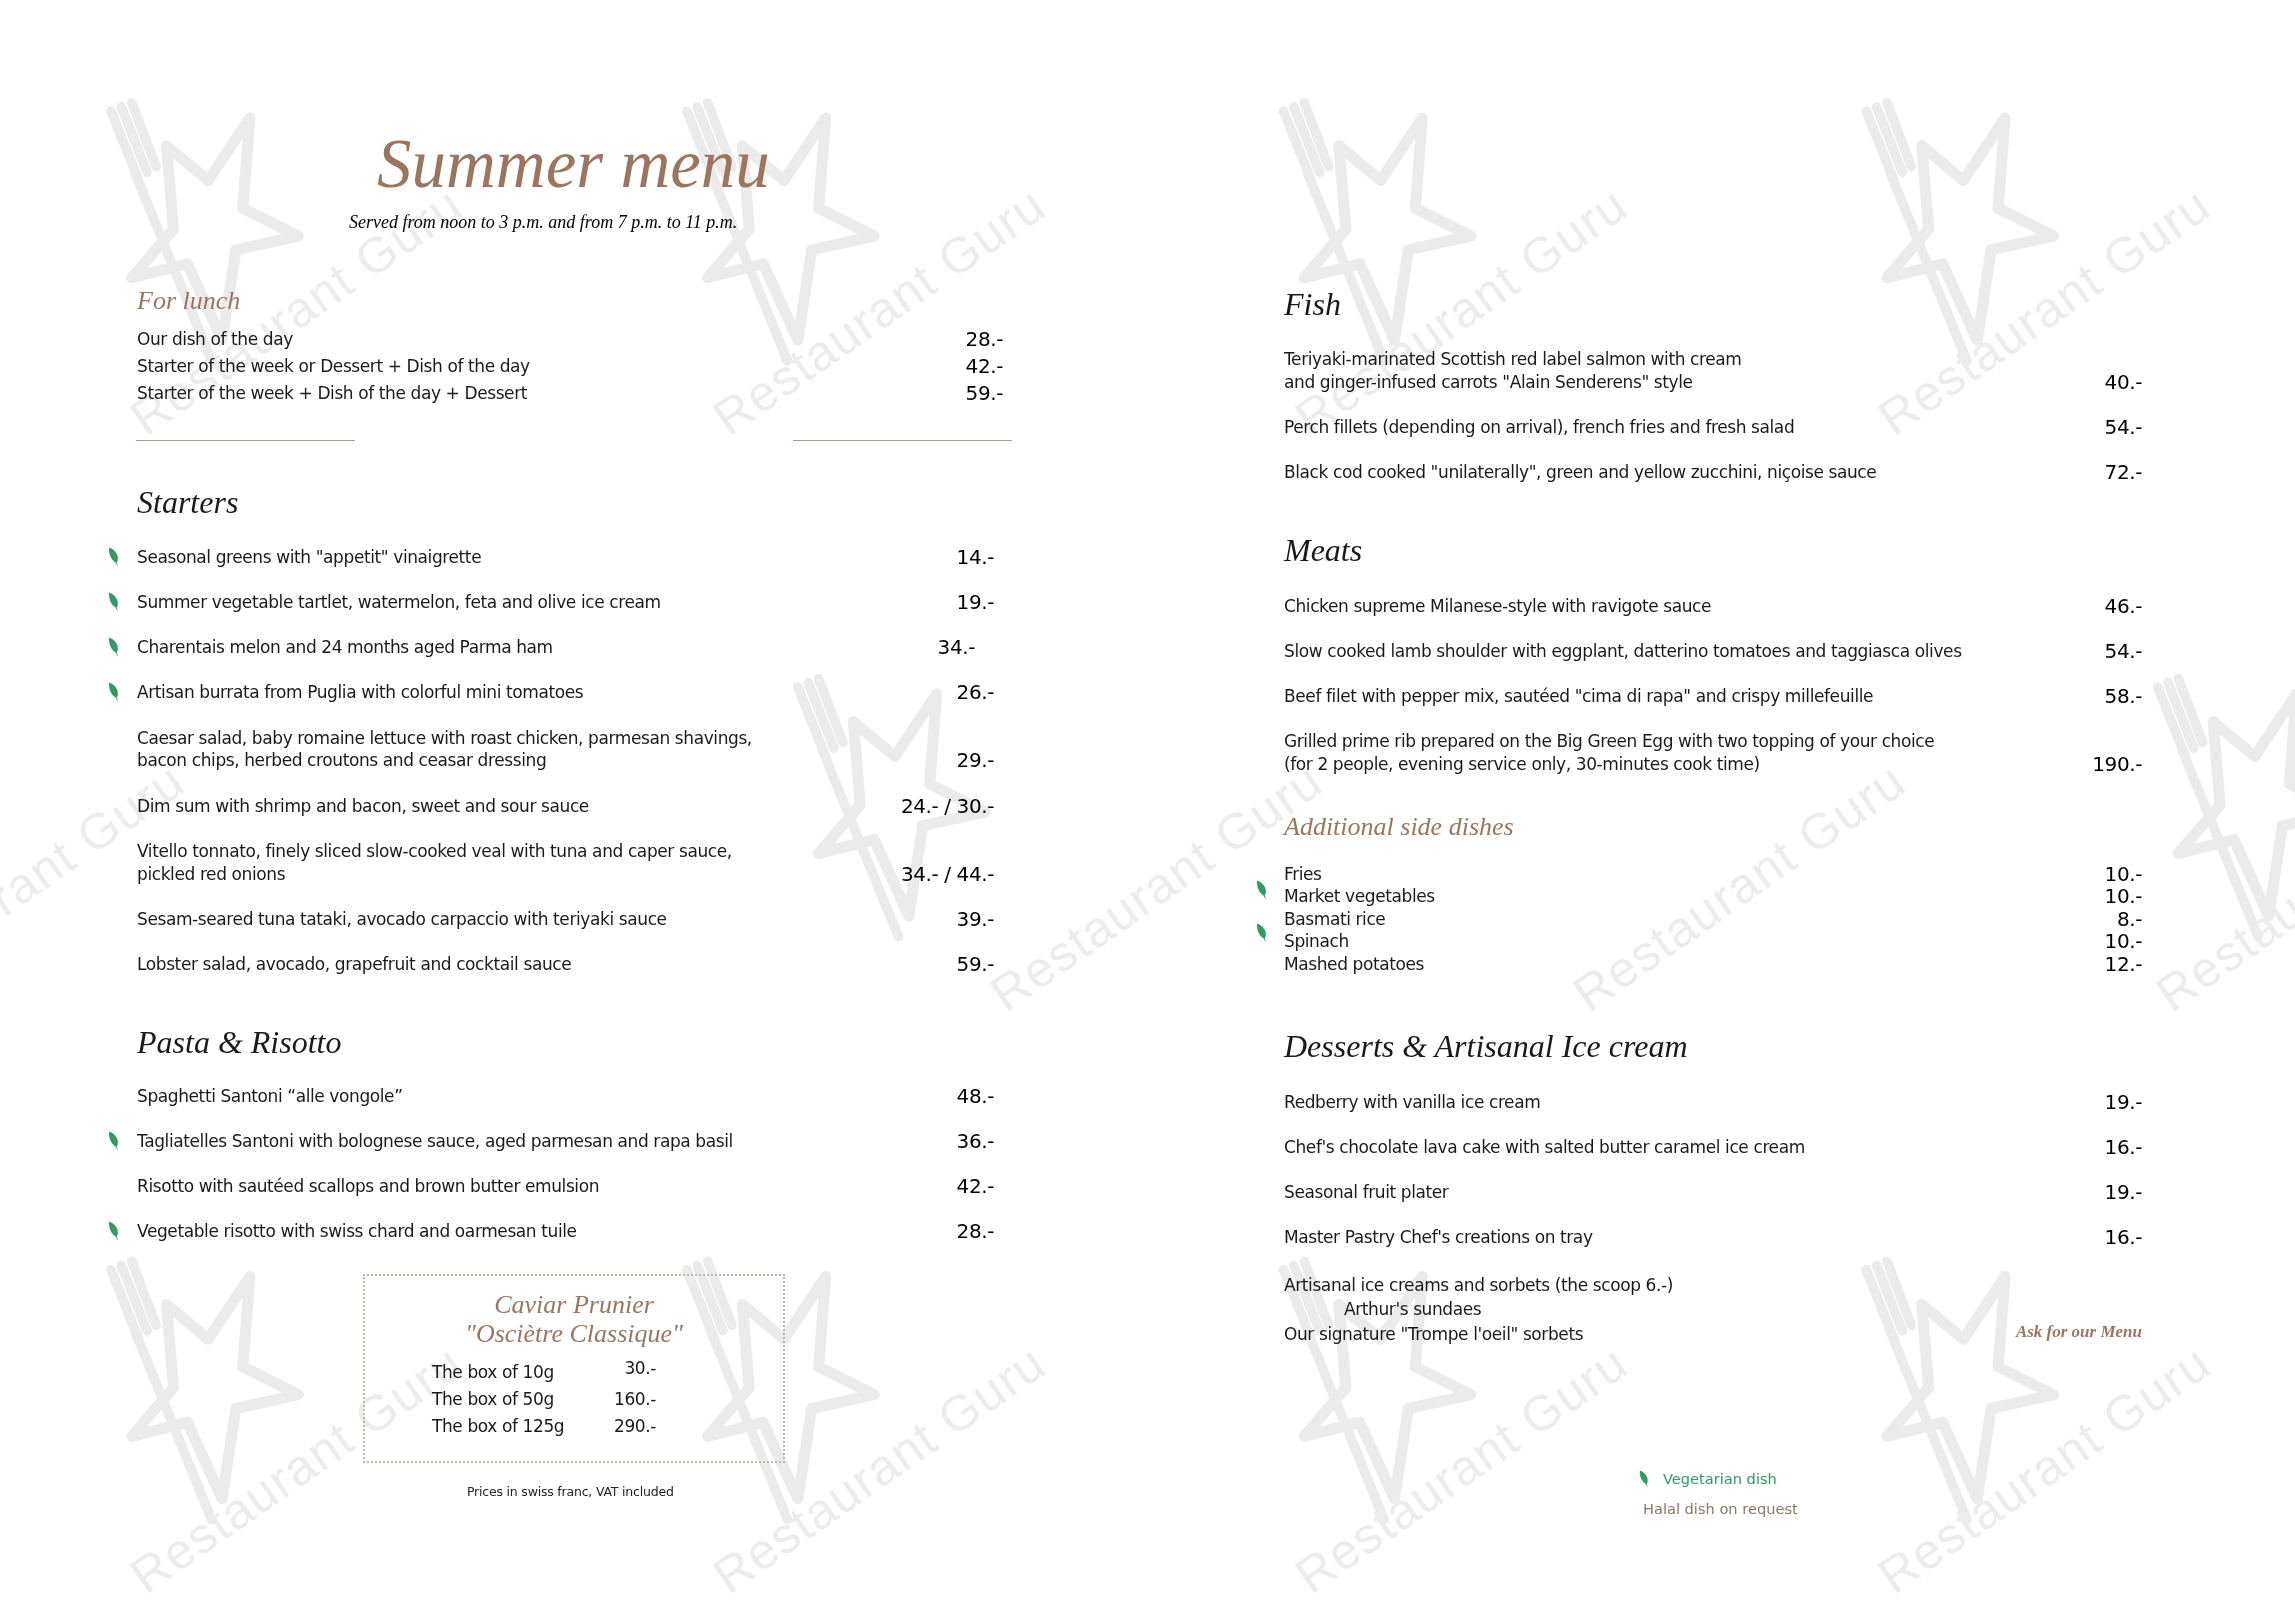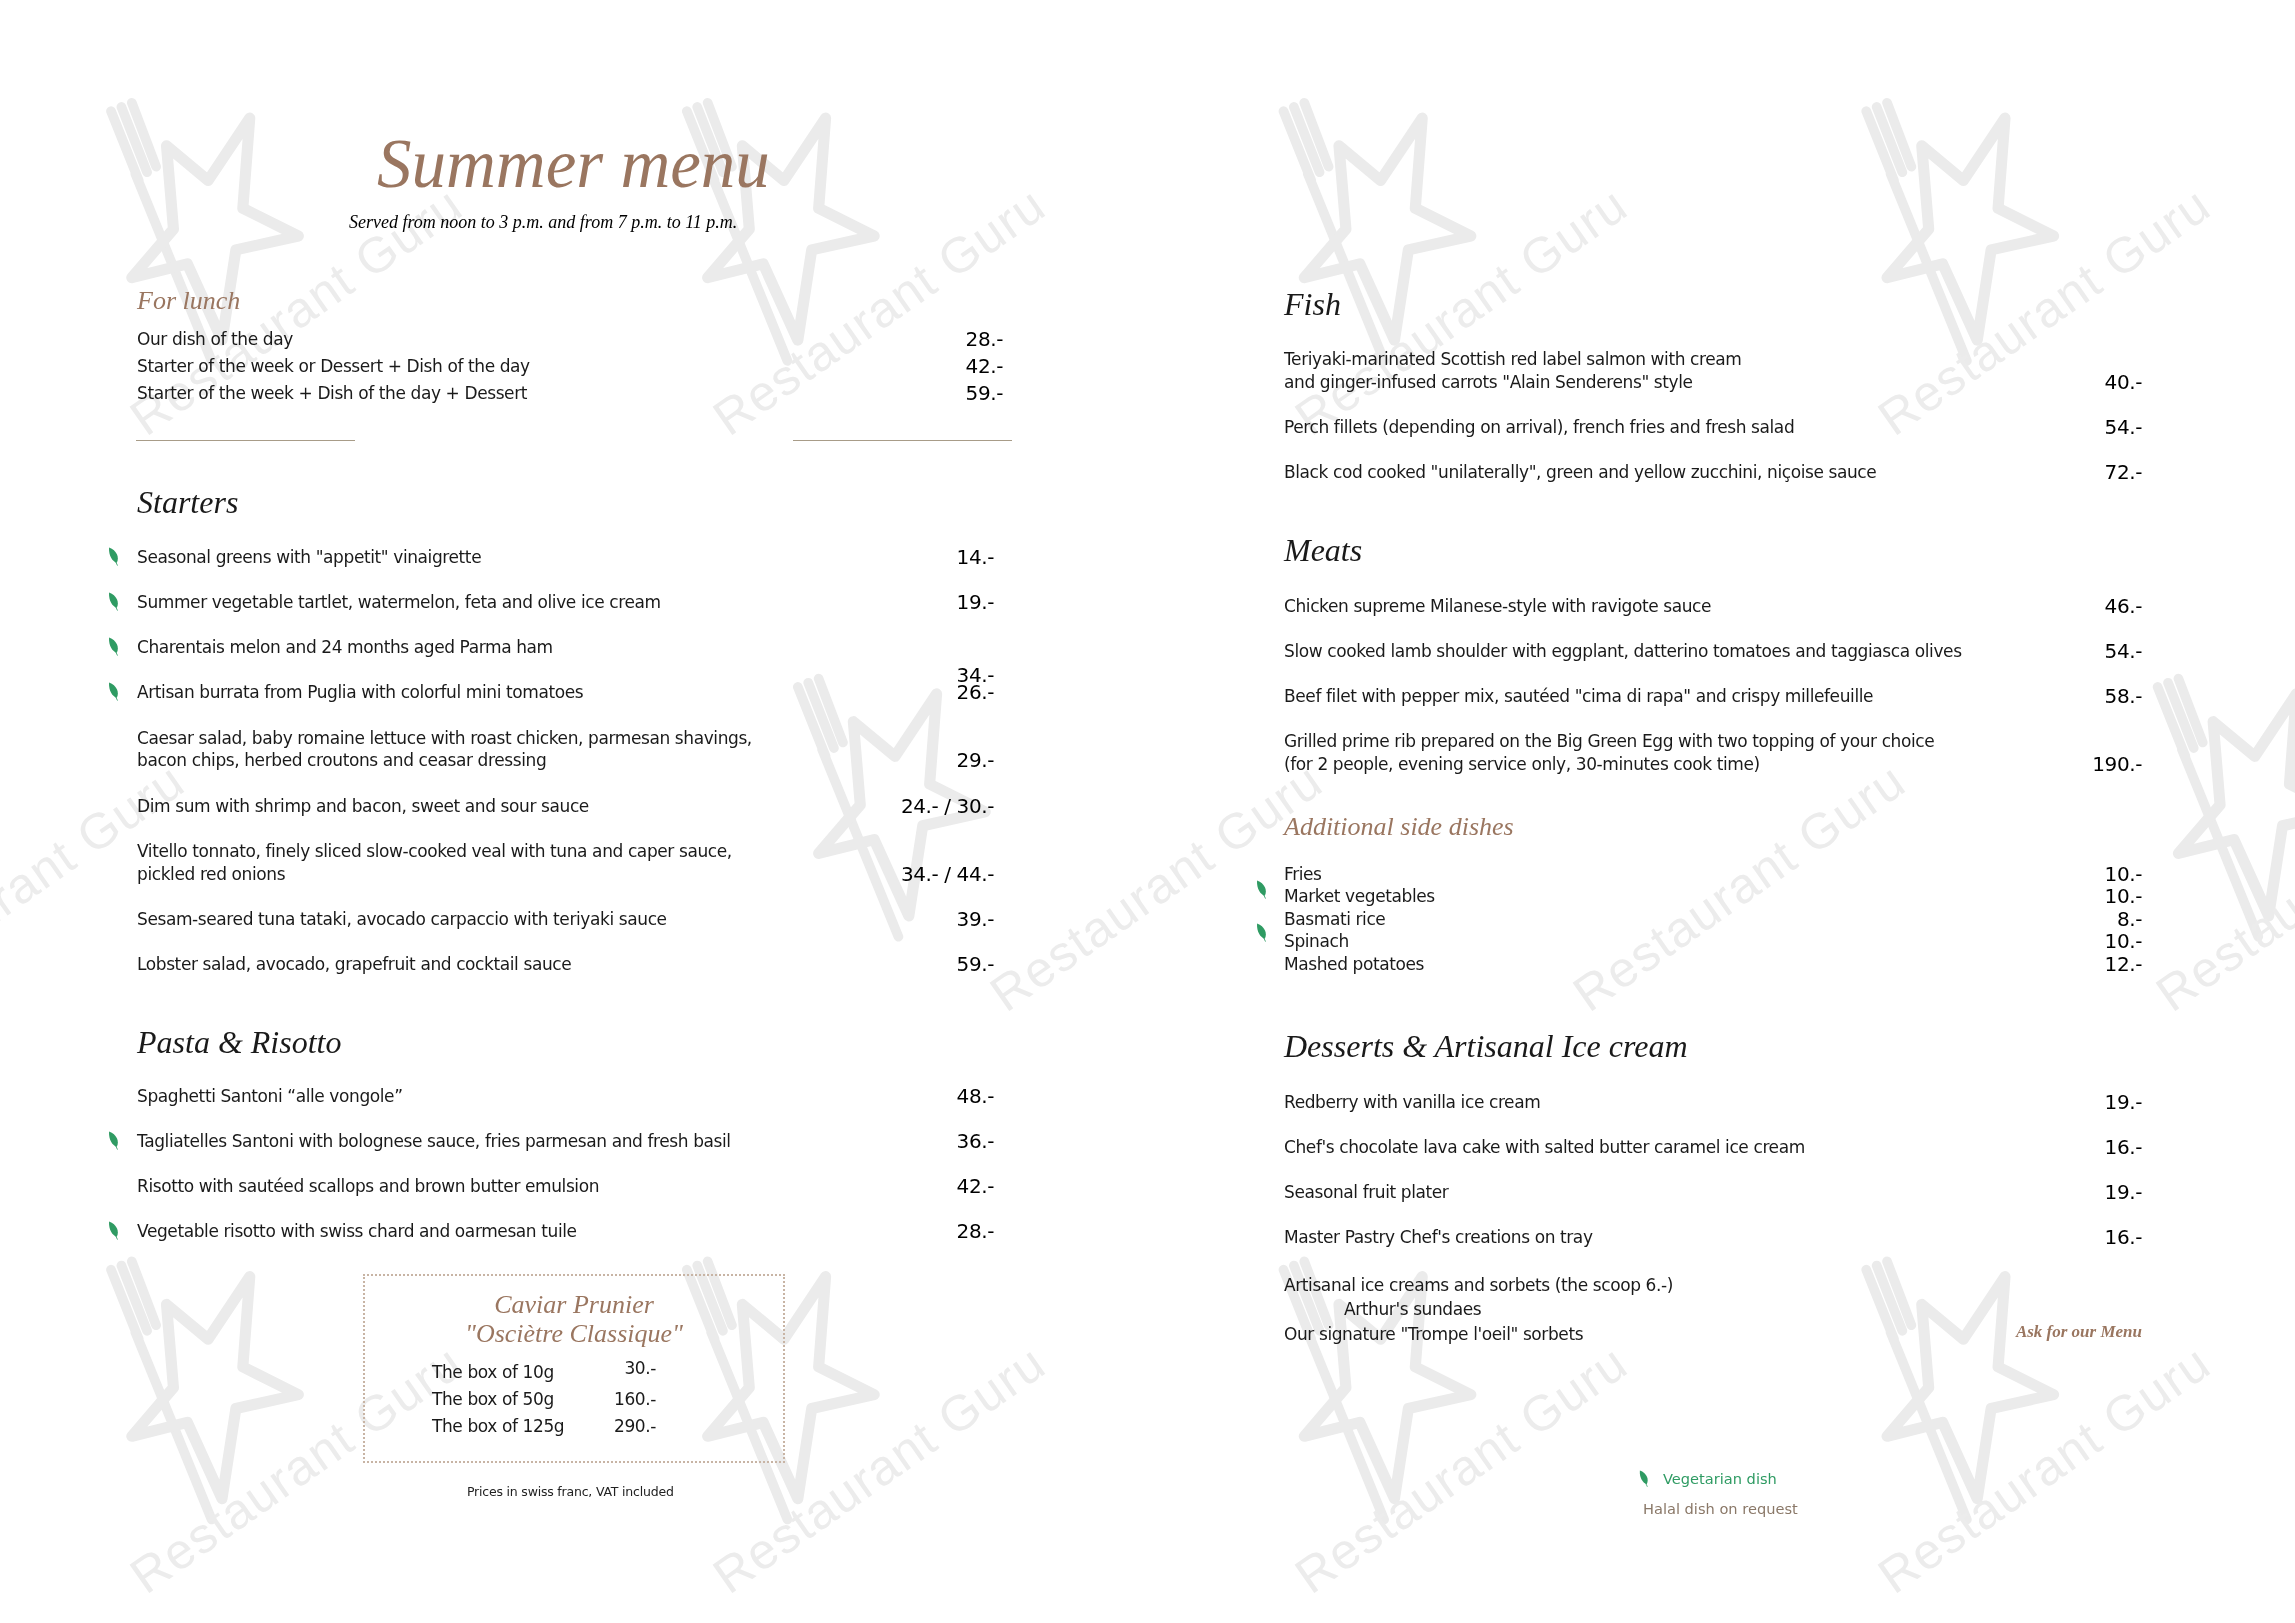--- a/index.html
+++ b/index.html
@@ -97,21 +97,21 @@
         <path d="M4 4 L15 28" stroke="#2f9b63" stroke-width="1.2"></path>
       </svg>
     <div class="abs item" style="left:137px;top:591px;">Summer vegetable tartlet, watermelon, feta and olive ice cream</div>
     <div class="abs price" style="left:855px;width:139px;top:591px;">19.-</div>
 
     <svg class="leaf" viewBox="0 0 20 30" style="left:107px;top:636px;">
         <path d="M3 2 C14 6 18 16 14 24 C8 22 2 14 3 2 Z" fill="#2f9b63"></path>
         <path d="M4 4 L15 28" stroke="#2f9b63" stroke-width="1.2"></path>
       </svg>
     <div class="abs item" style="left:137px;top:636px;">Charentais melon and 24 months aged Parma ham</div>
-    <div class="abs price" style="left:855px;width:139px;top:636px;margin-top:28px;">34.-</div>
+    <div class="abs price" style="left:836px;width:139px;top:636px;">34.-</div>
 
     <svg class="leaf" viewBox="0 0 20 30" style="left:107px;top:681px;">
         <path d="M3 2 C14 6 18 16 14 24 C8 22 2 14 3 2 Z" fill="#2f9b63"></path>
         <path d="M4 4 L15 28" stroke="#2f9b63" stroke-width="1.2"></path>
       </svg>
     <div class="abs item" style="left:137px;top:681px;">Artisan burrata from Puglia with colorful mini tomatoes</div>
     <div class="abs price" style="left:855px;width:139px;top:681px;">26.-</div>
 
     <div class="abs item" style="left:137px;top:727px;">Caesar salad, baby romaine lettuce with roast chicken, parmesan shavings,</div>
     <div class="abs item" style="left:137px;top:749px;">bacon chips, herbed croutons and ceasar dressing</div>
@@ -133,21 +133,21 @@
 
   <div class="abs sect" style="left:137px;top:1026px;">Pasta &amp; Risotto</div>
   <div>
     <div class="abs item" style="left:137px;top:1085px;">Spaghetti Santoni “alle vongole”</div>
     <div class="abs price" style="left:855px;width:139px;top:1085px;">48.-</div>
 
     <svg class="leaf" viewBox="0 0 20 30" style="left:107px;top:1130px;">
         <path d="M3 2 C14 6 18 16 14 24 C8 22 2 14 3 2 Z" fill="#2f9b63"></path>
         <path d="M4 4 L15 28" stroke="#2f9b63" stroke-width="1.2"></path>
       </svg>
-    <div class="abs item" style="left:137px;top:1130px;">Tagliatelles Santoni with bolognese sauce, fries parmesan and fresh basil</div>
+    <div class="abs item" style="left:137px;top:1130px;">Tagliatelles Santoni with bolognese sauce, aged parmesan and rapa basil</div>
     <div class="abs price" style="left:855px;width:139px;top:1130px;">36.-</div>
 
     <div class="abs item" style="left:137px;top:1175px;">Risotto with sautéed scallops and brown butter emulsion</div>
     <div class="abs price" style="left:855px;width:139px;top:1175px;">42.-</div>
 
     <svg class="leaf" viewBox="0 0 20 30" style="left:107px;top:1220px;">
         <path d="M3 2 C14 6 18 16 14 24 C8 22 2 14 3 2 Z" fill="#2f9b63"></path>
         <path d="M4 4 L15 28" stroke="#2f9b63" stroke-width="1.2"></path>
       </svg>
     <div class="abs item" style="left:137px;top:1220px;">Vegetable risotto with swiss chard and oarmesan tuile</div>

